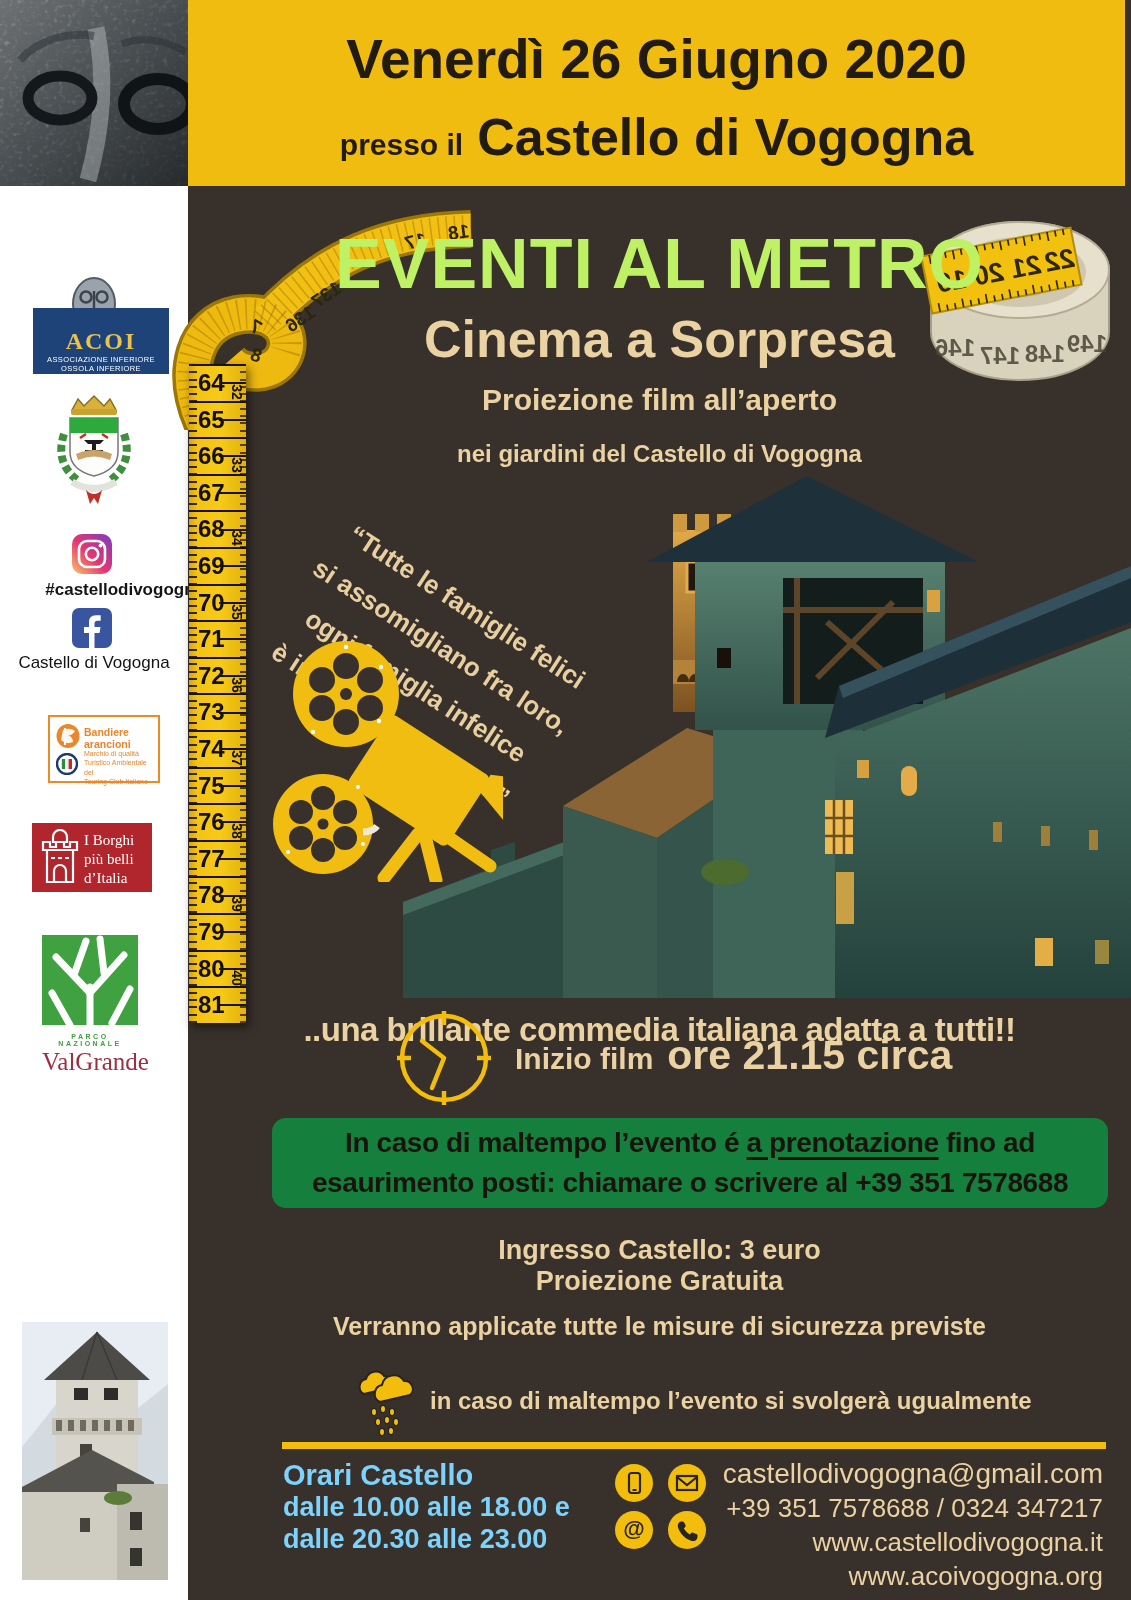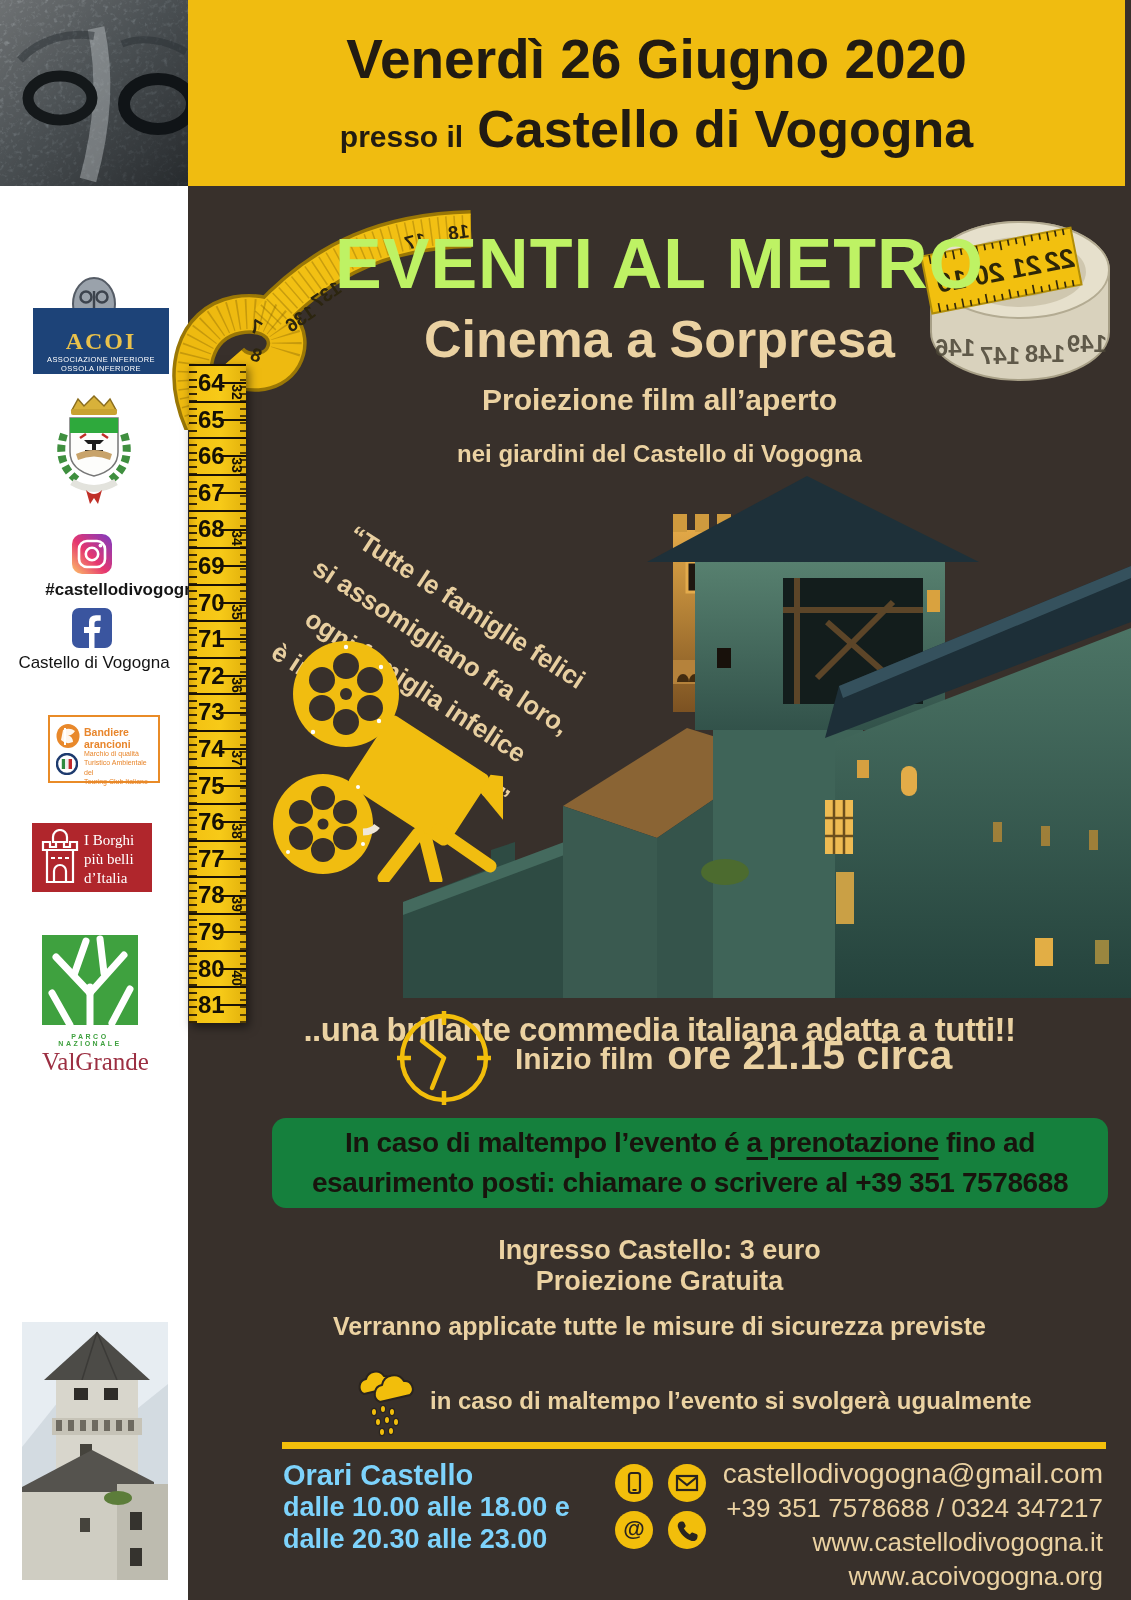--- a/index.html
+++ b/index.html
@@ -20,21 +20,21 @@
   .band-sub{position:absolute;left:34px;top:32px;font-size:7px;color:#e8862c;line-height:1.35}
   .borghi{position:absolute;left:32px;top:823px;width:120px;height:69px;background:#b0262c}
   .borghi-text{position:absolute;left:52px;top:8px;color:#fff;font-family:"Liberation Serif",serif;font-size:15px;line-height:1.25}
   .vg{position:absolute;left:42px;top:935px;width:96px;text-align:center}
   .vg-label{font-size:7px;letter-spacing:2.5px;color:#3fa13f;font-weight:bold;margin-top:4px}
   .vg-name{font-family:"Liberation Serif",serif;font-size:25px;color:#9c2f42;margin-top:1px}
 
   
   .topband{position:absolute;left:188px;top:0;width:937px;height:186px;background:#f0bc10;color:#211b12;text-align:center;overflow:hidden}
   .h-date{font-size:55px;font-weight:bold;margin-top:27px}
-  .h-line2{margin-top:8px;display:flex;justify-content:center;align-items:baseline;gap:14px}
+  .h-line2{margin-top:16px;display:flex;justify-content:center;align-items:baseline;gap:14px}
   .h-presso{font-size:30px;font-weight:bold}
   .h-castle{font-size:52px;font-weight:bold}
 
   
   .main-center{position:absolute;left:188px;width:943px;text-align:center}
   .ev-title{top:224px;color:#bef264;font-size:70px;font-weight:bold;letter-spacing:1px}
   .ev-sub{top:309px;color:#ebd2a2;font-size:52px;font-weight:bold}
   .ev-tag{top:383px;color:#ebd2a2;font-size:30px;font-weight:bold}
   .ev-loc{top:440px;color:#ebd2a2;font-size:24px;font-weight:bold}
   .comment{top:1011px;color:#ebd2a2;font-size:33px;font-weight:bold;letter-spacing:-.5px;white-space:nowrap}

